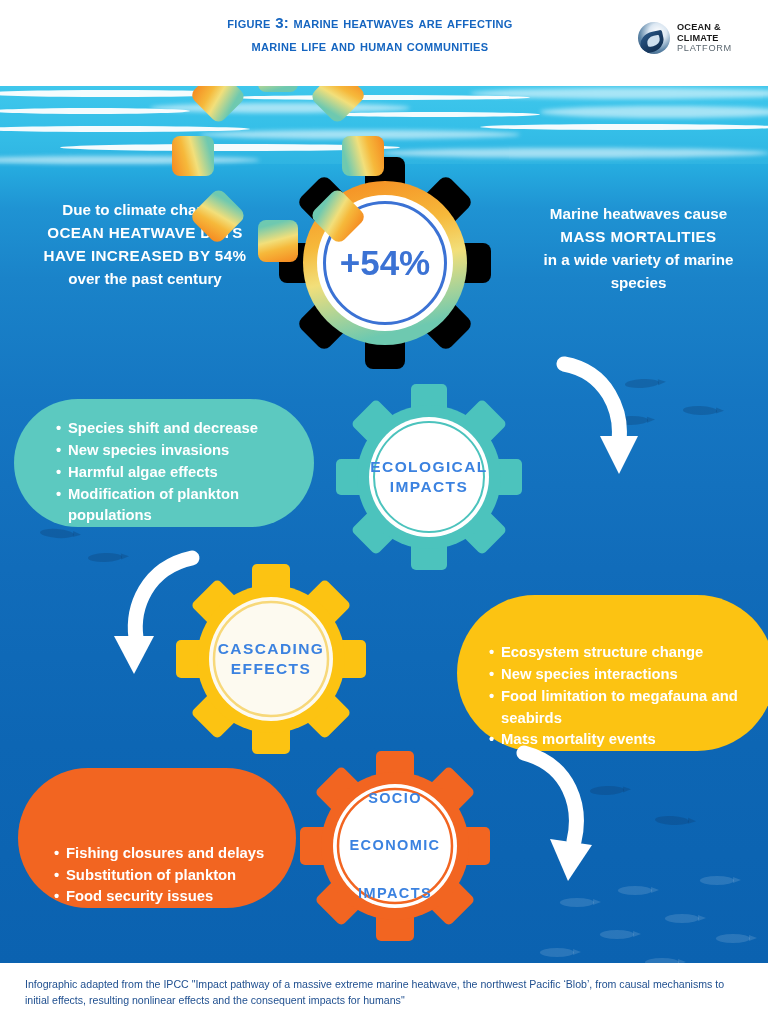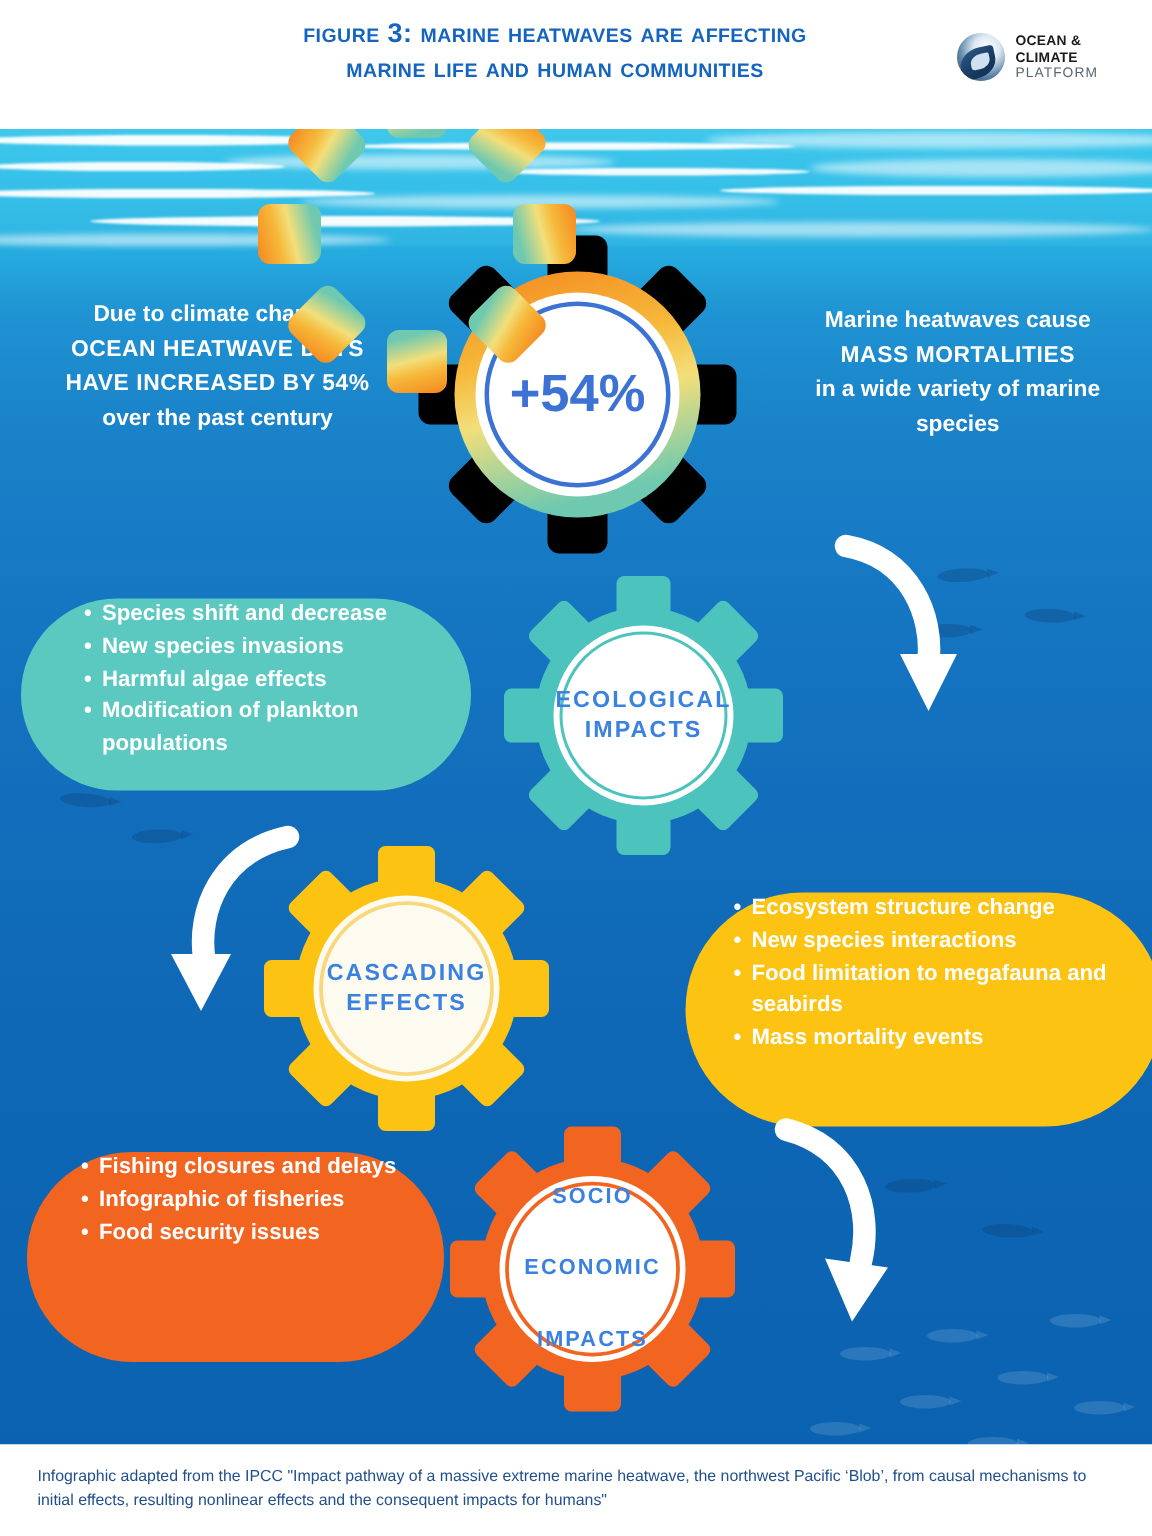--- a/index.html
+++ b/index.html
@@ -21,21 +21,21 @@
     width: 768px; height: 86px;
     background: #ffffff;
   }
   .fig-title {
     position: absolute;
     left: 120px; top: 11px;
     width: 500px;
     text-align: center;
     color: #1565c0;
     font-weight: bold;
-    font-size: 18px;
+    font-size: 15px;
     letter-spacing: 0.3px;
     line-height: 23px;
     font-variant: small-caps;
     text-transform: lowercase;
   }
   .fig-title span { display: block; }
 
   .logo {
     position: absolute;
     left: 638px; top: 14px;
@@ -132,21 +132,21 @@
   .gear-label.sml { font-size: 14.5px; line-height: 1.35; gap: 28px; }
 
   
   .bubble {
     position: absolute;
     border-radius: 130px;
     color: #ffffff;
     font-weight: bold;
     font-size: 14.8px;
     line-height: 1.47;
-    display: flex; flex-direction: column; justify-content: flex-start;
+    display: flex; flex-direction: column; justify-content: flex-end;
   }
   .bubble ul { list-style: none; }
   .bubble li { position: relative; padding-left: 12px; }
   .bubble li::before {
     content: '\2022'; position: absolute; left: 0; top: 0;
   }
   .bubble.teal  { background: #5cc9c0; }
   .bubble.amber { background: #fcc312; }
   .bubble.orange{ background: #f26521; }
 
@@ -399,21 +399,21 @@
     <div class="arrow" style="left:506px; top:655px;">
       <svg width="110" height="145" viewBox="0 0 110 145">
         <path d="M18 12 C 64 24, 76 66, 68 100" fill="none" stroke="#ffffff" stroke-width="15" stroke-linecap="round"></path>
         <path d="M62 140 L 44 98 L 86 104 Z" fill="#ffffff"></path>
       </svg>
     </div>
 
     <div class="bubble orange" style="left:18px; top:682px; width:278px; height:140px; padding:0 20px 0 36px;">
       <ul>
         <li>Fishing closures and delays</li>
-        <li>Infographic of fisheries</li>
+        <li>Substitution of plankton</li>
         <li>Food security issues</li>
       </ul>
     </div>
 
     <div class="gear" style="left:300px; top:665px; width:190px; height:190px;">
       <svg width="190" height="190" viewBox="0 0 190 190" aria-hidden="true">
         <g transform="translate(95,95)" fill="#f26521">
           <rect x="-19" y="-95" width="38" height="42" rx="5"></rect>
           <g transform="rotate(45)">
               <rect x="-19" y="-95" width="38" height="42" rx="5"></rect>

